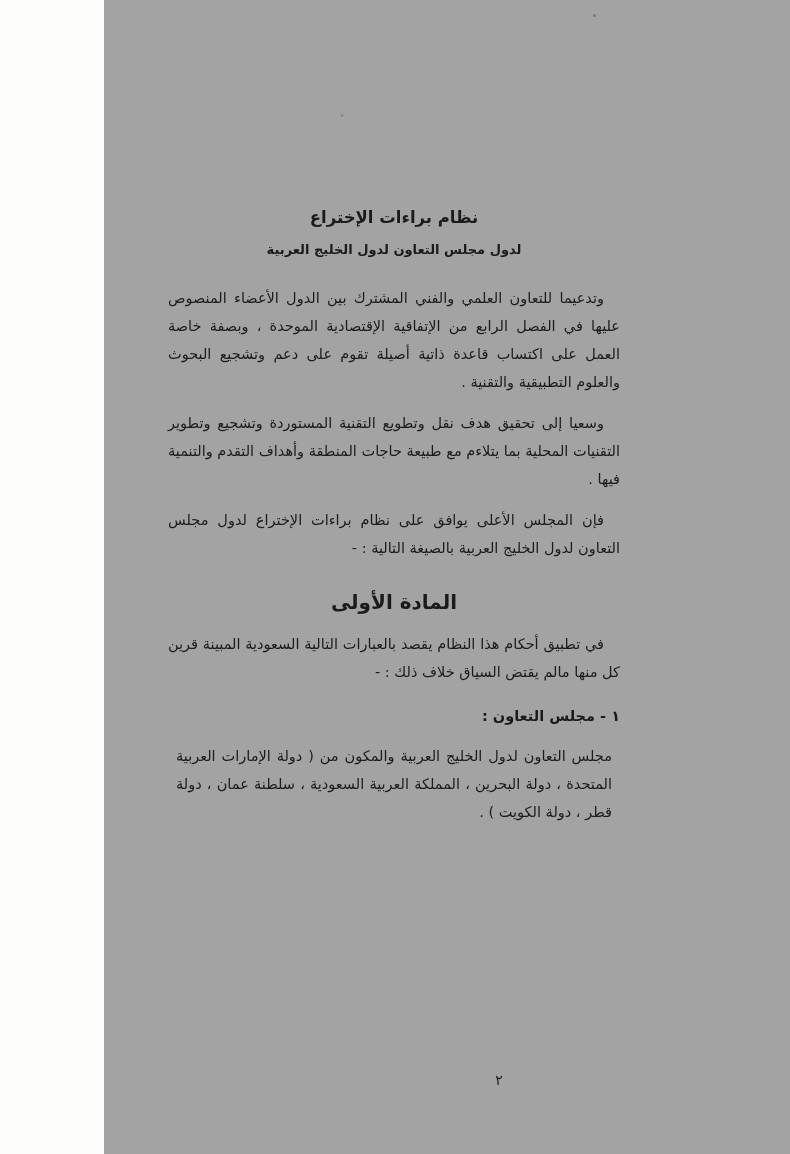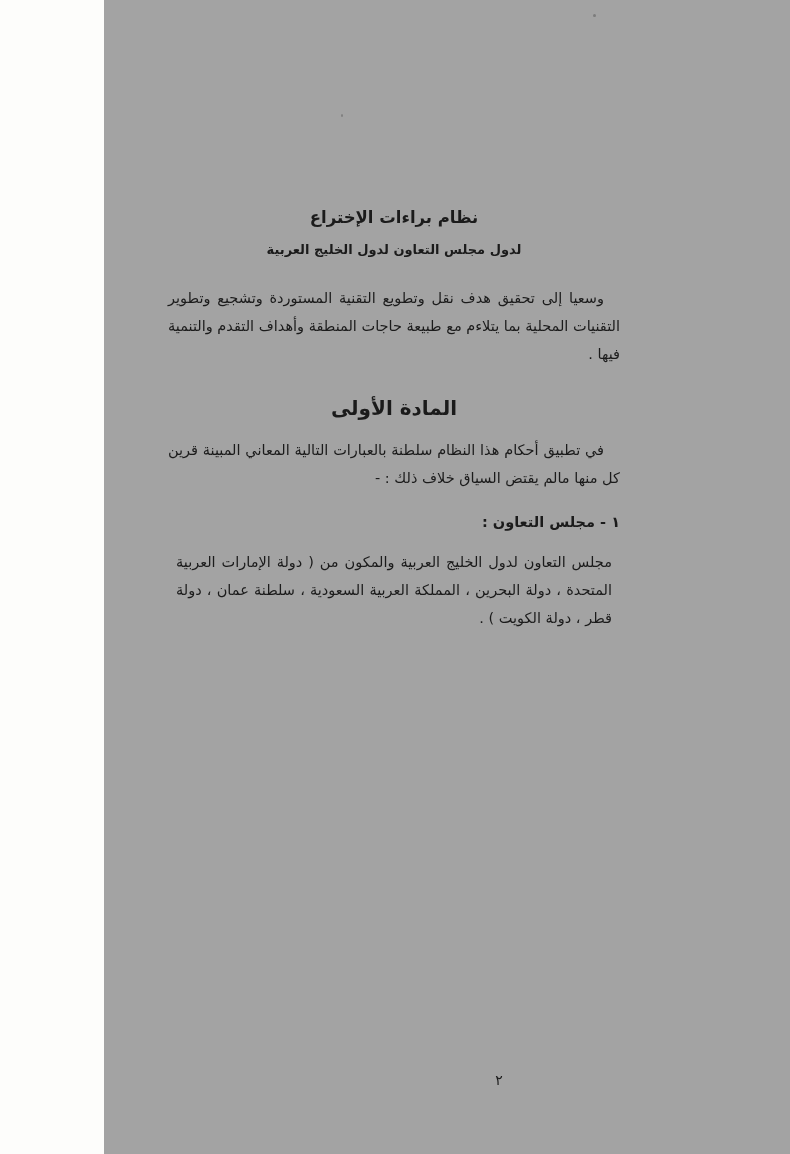--- a/index.html
+++ b/index.html
@@ -86,27 +86,29 @@
   <span class="speck speck-1"></span>
   <span class="speck speck-2"></span>
 
   <div class="content">
 
     <h1 class="doc-title">نظام براءات الإختراع</h1>
 
     <h2 class="doc-subtitle">لدول مجلس التعاون لدول الخليج العربية</h2>
 
 
+    <p class="para">وتدعيما للتعاون العلمي والفني المشترك بين الدول الأعضاء المنصوص عليها في الفصل الرابع من الإتفاقية الإقتصادية الموحدة ، وبصفة خاصة العمل على اكتساب قاعدة ذاتية أصيلة تقوم على دعم وتشجيع البحوث والعلوم التطبيقية والتقنية .</p>
 
     <p class="para">وسعيا إلى تحقيق هدف نقل وتطويع التقنية المستوردة وتشجيع وتطوير التقنيات المحلية بما يتلاءم مع طبيعة حاجات المنطقة وأهداف التقدم والتنمية فيها .</p>
 
+    <p class="para">فإن المجلس الأعلى يوافق على نظام براءات الإختراع لدول مجلس التعاون لدول الخليج العربية بالصيغة التالية : -</p>
 
     <h3 class="article-heading">المادة الأولى</h3>
 
-    <p class="para">في تطبيق أحكام هذا النظام سلطنة بالعبارات التالية المعاني المبينة قرين كل منها مالم يقتض السياق خلاف ذلك : -</p>
+    <p class="para">في تطبيق أحكام هذا النظام يقصد بالعبارات التالية السعودية المبينة قرين كل منها مالم يقتض السياق خلاف ذلك : -</p>
 
     <p class="item-label">١ - مجلس التعاون :</p>
 
     <p class="item-text">مجلس التعاون لدول الخليج العربية والمكون من ( دولة الإمارات العربية المتحدة ، دولة البحرين ، المملكة العربية السعودية ، سلطنة عمان ، دولة قطر ، دولة الكويت ) .</p>
 
   </div>
 
   <div class="page-number">٢</div>
 
 </div>

